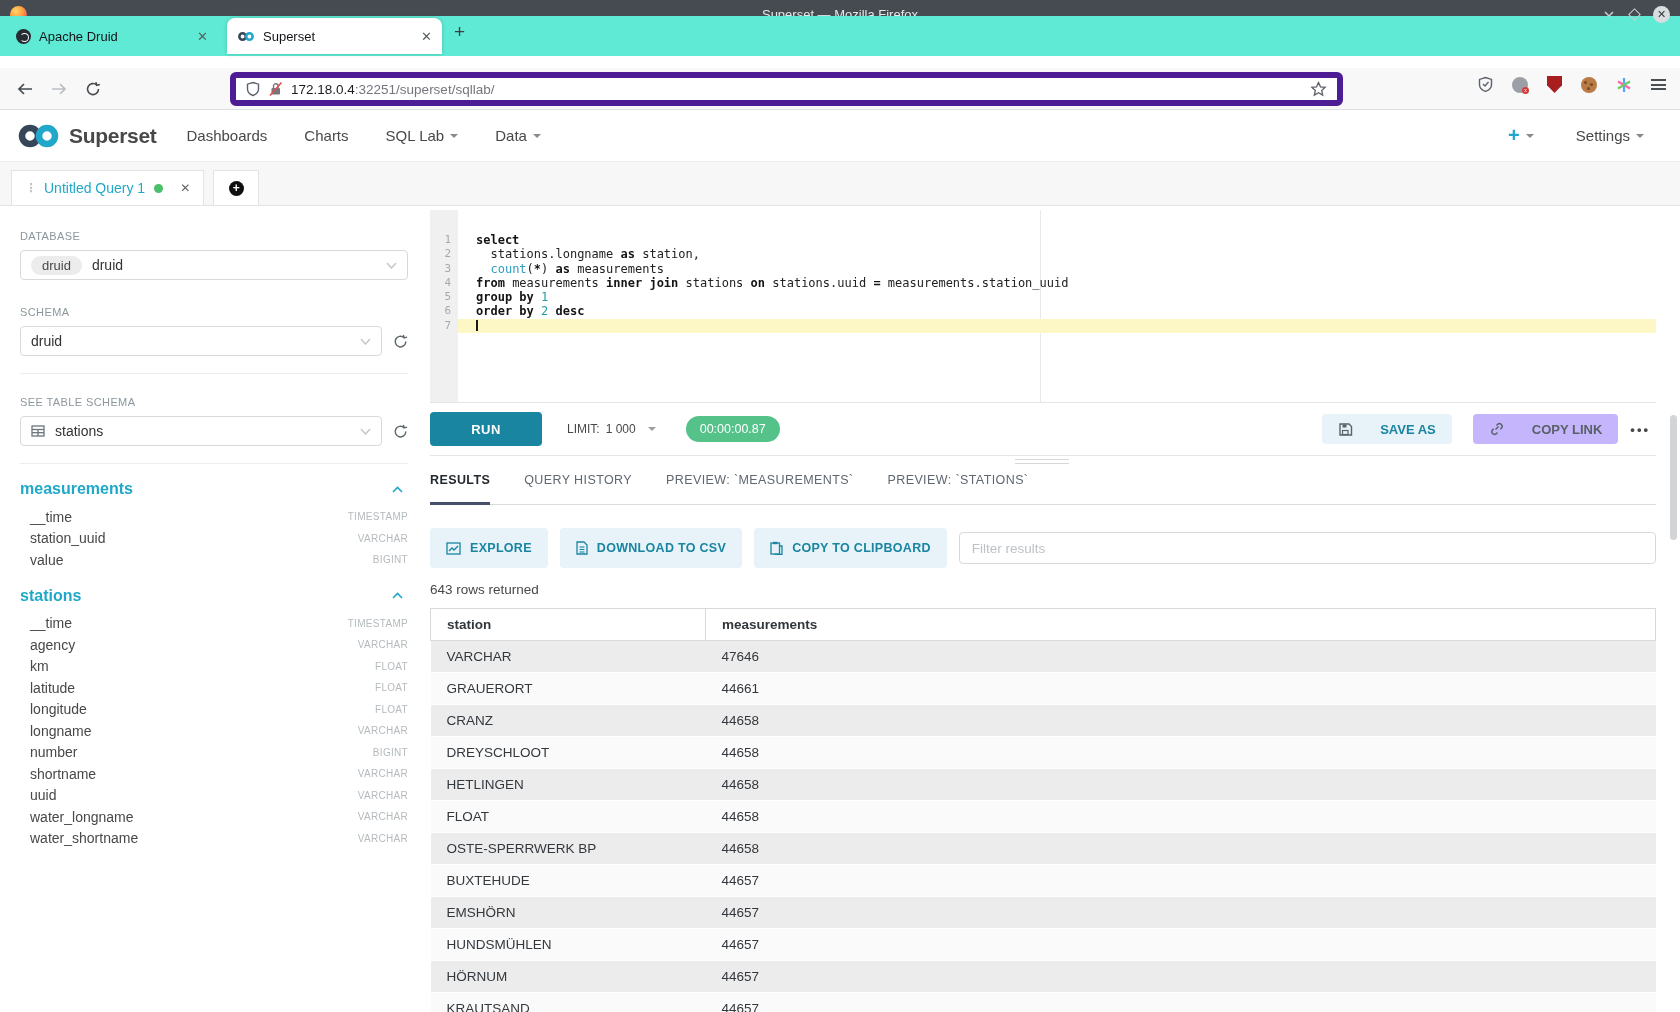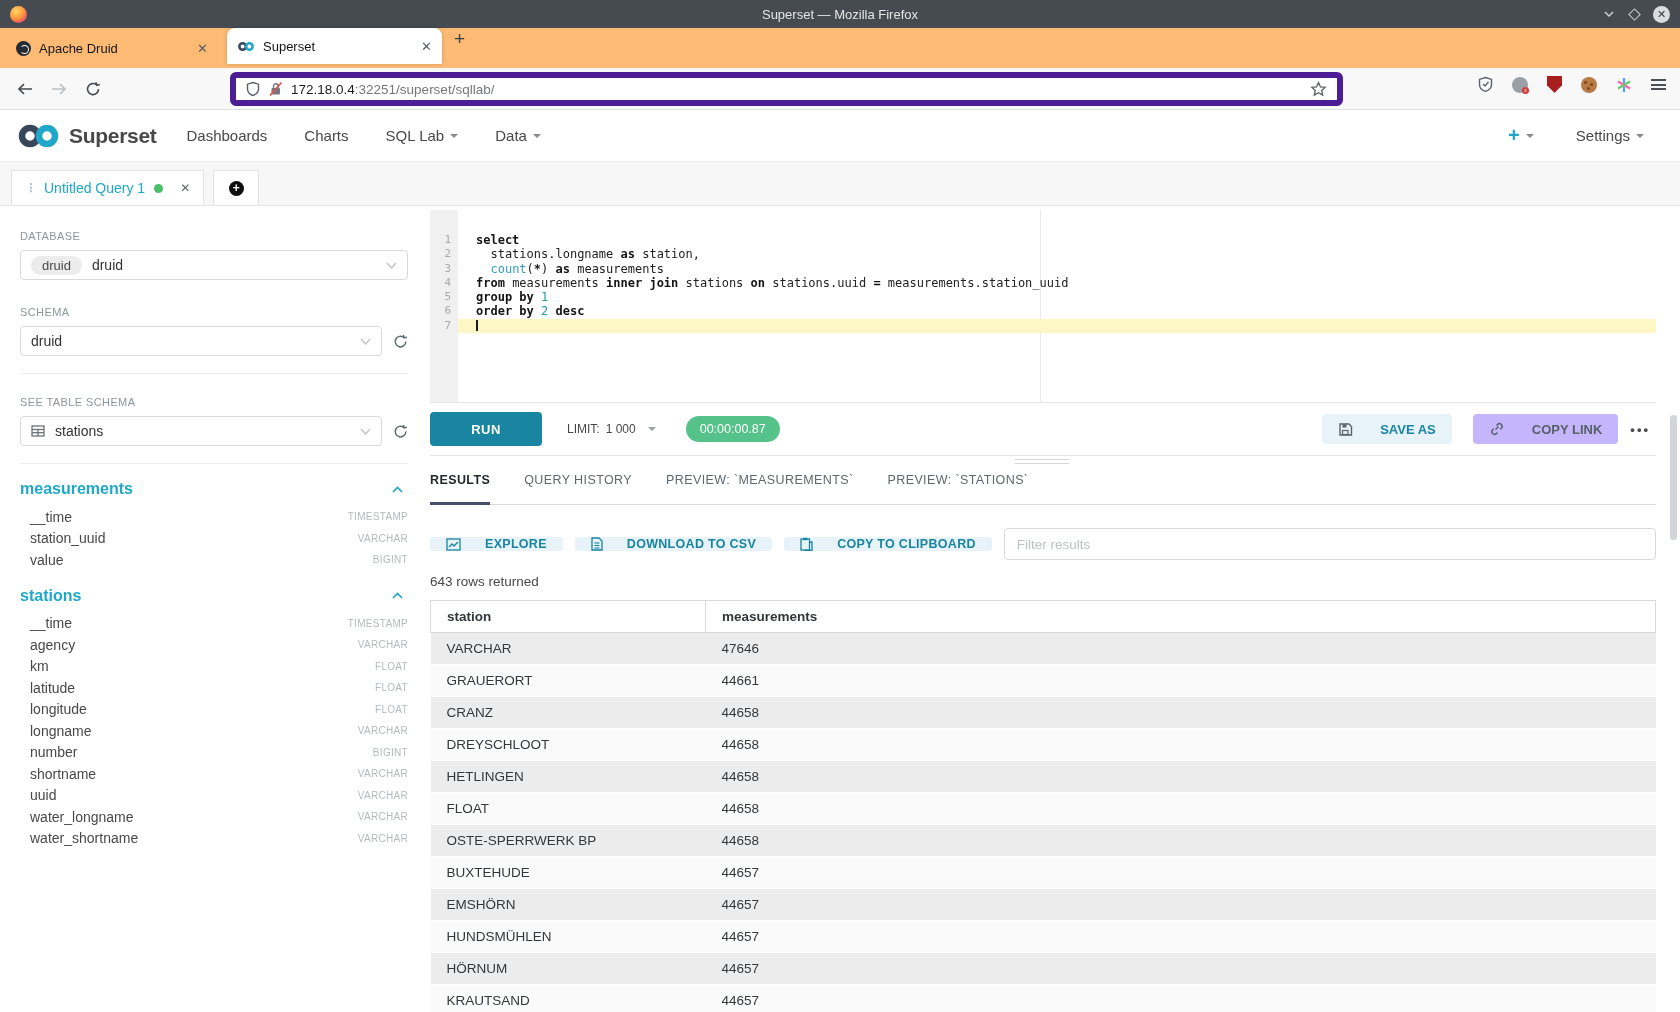--- a/index.html
+++ b/index.html
@@ -7,21 +7,21 @@
   body{position:relative;background:#fff;font-family:"Liberation Sans","DejaVu Sans",sans-serif;color:#222}
 
   
   #titlebar{position:absolute;left:0;top:0;width:1680px;height:28px;background:#454b50;display:flex;align-items:center;padding:0 10px}
   .ff-logo{width:17px;height:17px;border-radius:50%;background:radial-gradient(circle at 35% 30%,#ffd567 0%,#ff9a3c 45%,#e3536b 78%,#a1226e 100%)}
   #win-title{position:absolute;left:0;right:0;text-align:center;font-size:13px;color:#e4e7e9;pointer-events:none}
   .win-ctrls{margin-left:auto;display:flex;align-items:center;gap:14px;z-index:2}
   .wc-diamond{width:9px;height:9px;border:1.5px solid #ccd2d6;transform:rotate(45deg);display:inline-block}
   .wc-close{width:17px;height:17px;border-radius:50%;background:#d9dde0;color:#33393e;font-size:11px;line-height:17px;text-align:center;font-weight:bold}
 
-  #tabstrip{position:absolute;left:0;top:28px;width:1680px;height:40px;background:#fdba74;display:flex;align-items:flex-start}
+  #tabstrip{position:absolute;left:0;top:16px;width:1680px;height:40px;background:#5eead4;display:flex;align-items:center}
   .btab{display:flex;align-items:center;gap:8px;height:40px;padding:0 10px;width:212px;font-size:13px;color:#15141a}
   .btab .bt-label{flex:1;overflow:hidden;white-space:nowrap}
   .btab .bt-close{color:#5a5f63;font-size:13px}
   .btab.active{background:#fff;height:36px;border-radius:8px 8px 0 0;box-shadow:0 0 4px rgba(0,0,0,.18);width:215px}
   .favicon-druid{width:15px;height:15px;border-radius:50%;background:#262b33;position:relative;flex:none}
   .favicon-druid::after{content:"";position:absolute;left:4px;top:4px;width:7px;height:7px;border-radius:50%;border:1.5px solid #fff;border-left-color:transparent}
   .newtab-plus{font-size:19px;color:#3a3f44;margin:0 0 8px 12px}
 
   #urlrow{position:absolute;left:0;top:68px;width:1680px;height:42px;background:#f8f8f9;border-bottom:1px solid #dfe0e2}
   .nav-ic{position:absolute;top:9px;width:26px;height:24px;display:flex;align-items:center;justify-content:center}
@@ -105,21 +105,21 @@
   .rs-divider{position:relative;border-top:1px solid #e5e5e5}
   .drag-handle{position:absolute;left:585px;top:3px;width:54px}
   .drag-handle i{display:block;height:1px;background:#d8d8d8;margin-bottom:3px}
 
   #res-tabs{height:49px;display:flex;align-items:center;border-bottom:1px solid #dcdcdc}
   .res-tab{position:relative;height:100%;display:flex;align-items:center;margin-right:34px;font-size:12.5px;letter-spacing:.4px;color:#5f6770;cursor:pointer}
   .res-tab.active{color:#24292e;font-weight:bold}
   .res-tab.active::after{content:"";position:absolute;left:0;right:0;bottom:-1px;height:3px;background:#46506A}
 
   #res-actions{margin-top:23px;display:flex;align-items:center}
-  .act-btn{height:14px;background:#E7F3F9;border:none;border-radius:4px;color:#1985A0;font-size:12.5px;font-weight:bold;letter-spacing:.3px;display:flex;align-items:center;gap:24px;padding:0 16px;margin-right:12px;font-family:inherit}
+  .act-btn{height:40px;background:#E7F3F9;border:none;border-radius:4px;color:#1985A0;font-size:12.5px;font-weight:bold;letter-spacing:.3px;display:flex;align-items:center;gap:9px;padding:0 16px;margin-right:12px;font-family:inherit}
   #filter-input{flex:1;height:32px;border:1px solid #d9d9d9;border-radius:4px;padding:0 12px;font-size:13.5px;font-family:inherit;color:#333}
   #filter-input::placeholder{color:#bcc2c7}
 
   #row-count{margin-top:14px;font-size:13.5px;color:#484848}
   #res-table{margin-top:11px;width:100%;border-collapse:collapse;table-layout:fixed}
   #res-table th{border:1px solid #d9d9d9;background:#fff;text-align:left;padding:0 0 0 16px;height:32px;font-size:13.5px;color:#32373c}
   #res-table td{padding:0 0 0 16px;height:32px;font-size:13.5px;color:#33383d;border-bottom:1px solid #fff}
   #res-table tbody tr:nth-child(odd) td{background:#ececec}
   #res-table tbody tr:nth-child(even) td{background:#fafafa}
   #res-table .col-station{width:275px}

